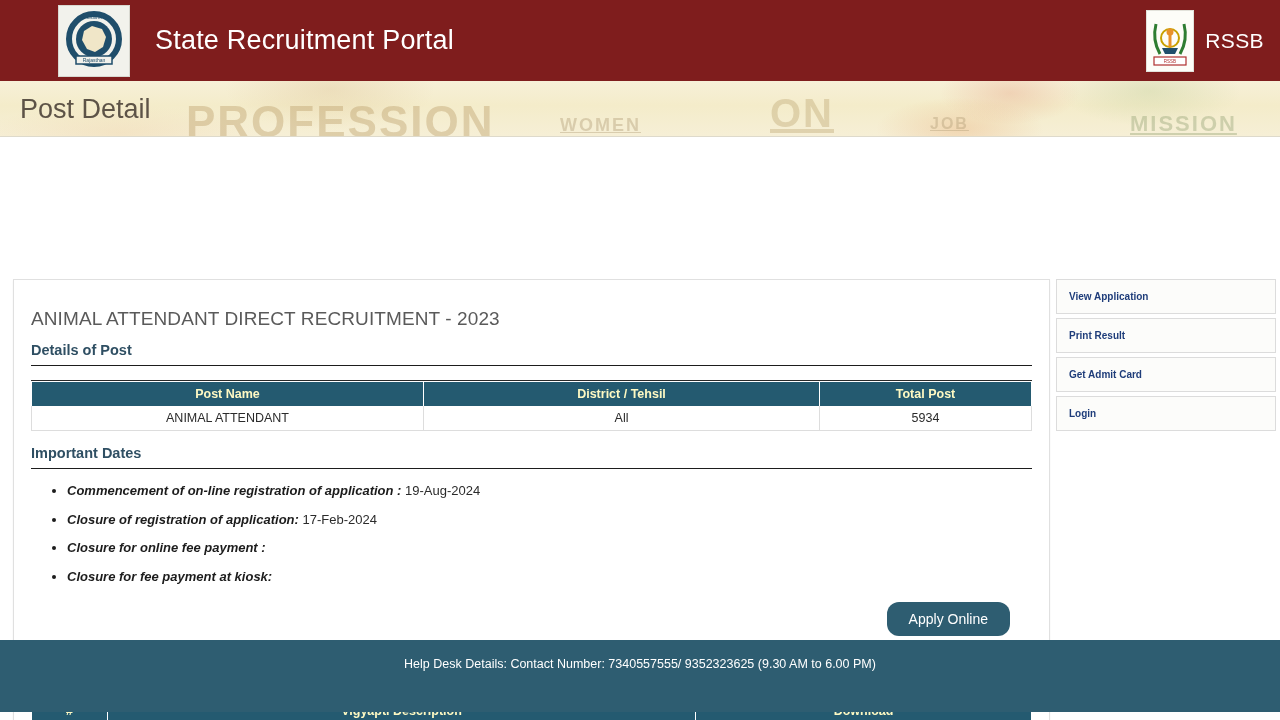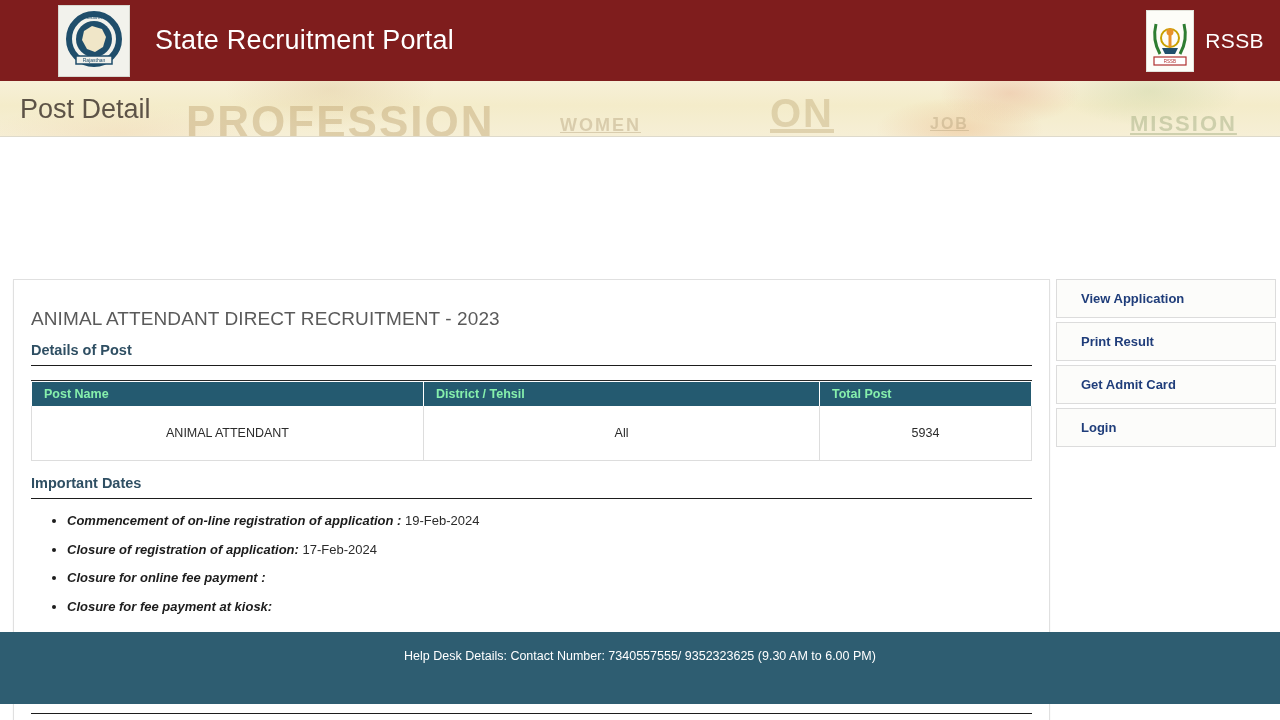--- a/index.html
+++ b/index.html
@@ -163,33 +163,33 @@
   .rule.thin { border-top: 1px solid #2a2a2a; margin-bottom: 0; }
 
   
   table.grid {
     width: 100%;
     border-collapse: collapse;
     table-layout: fixed;
   }
   table.grid th {
     background: #245a70;
-    color: #86efac;
+    color: #fef9c3;
     font-size: 12.5px;
     font-weight: bold;
-    text-align: left;
-    padding: 5px 12px;
+    text-align: center;
+    padding: 5px 20px;
     border: 1px solid #ffffff;
     border-bottom: none;
   }
   table.grid td {
     font-size: 12.5px;
     color: #2b2b2b;
     text-align: center;
-    padding: 20px 4px;
+    padding: 5px 4px;
     border: 1px solid #dddddd;
     border-top: none;
     background: #ffffff;
   }
   .post-table { margin-bottom: 14px; }
   .post-table col.c1 { width: 39.2%; }
   .post-table col.c2 { width: 39.6%; }
   .post-table col.c3 { width: 21.2%; }
 
   .dl-table col.d1 { width: 7.6%; }
@@ -236,33 +236,33 @@
   
   .sidebar {
     position: absolute;
     left: 1056px;
     top: 142px;
     width: 220px;
   }
   .side-item {
     background: #fcfcfa;
     border: 1px solid #dcdcdc;
-    padding: 11px 24px;
-    font-size: 13px;
+    padding: 11px 12px;
+    font-size: 10px;
     font-weight: bold;
     color: #1f3d7a;
     cursor: pointer;
     margin-bottom: 4px;
   }
 
   
   .site-footer {
     position: absolute;
     left: 0;
-    bottom: 16px;
+    bottom: 8px;
     width: 1280px;
     height: 72px;
     background: #2e5d71;
     color: #ffffff;
     text-align: center;
     padding-top: 12px;
   }
   .site-footer div {
     font-size: 12.5px;
     line-height: 24px;
@@ -345,21 +345,21 @@
           </tr>
         </tbody>
       </table>
 
       <div class="sec-title">Important Dates</div>
       <div class="rule"></div>
 
       <ul class="dates-list">
         <li>
           <span class="lbl">Commencement of on-line registration of application :</span>
-          <span class="val">19-Feb-2024</span>
+          <span class="val">19-Aug-2024</span>
         </li>
         <li>
           <span class="lbl">Closure of registration of application:</span>
           <span class="val">17-Feb-2024</span>
         </li>
         <li>
           <span class="lbl">Closure for online fee payment :</span>
           <span class="val"></span>
         </li>
         <li>

